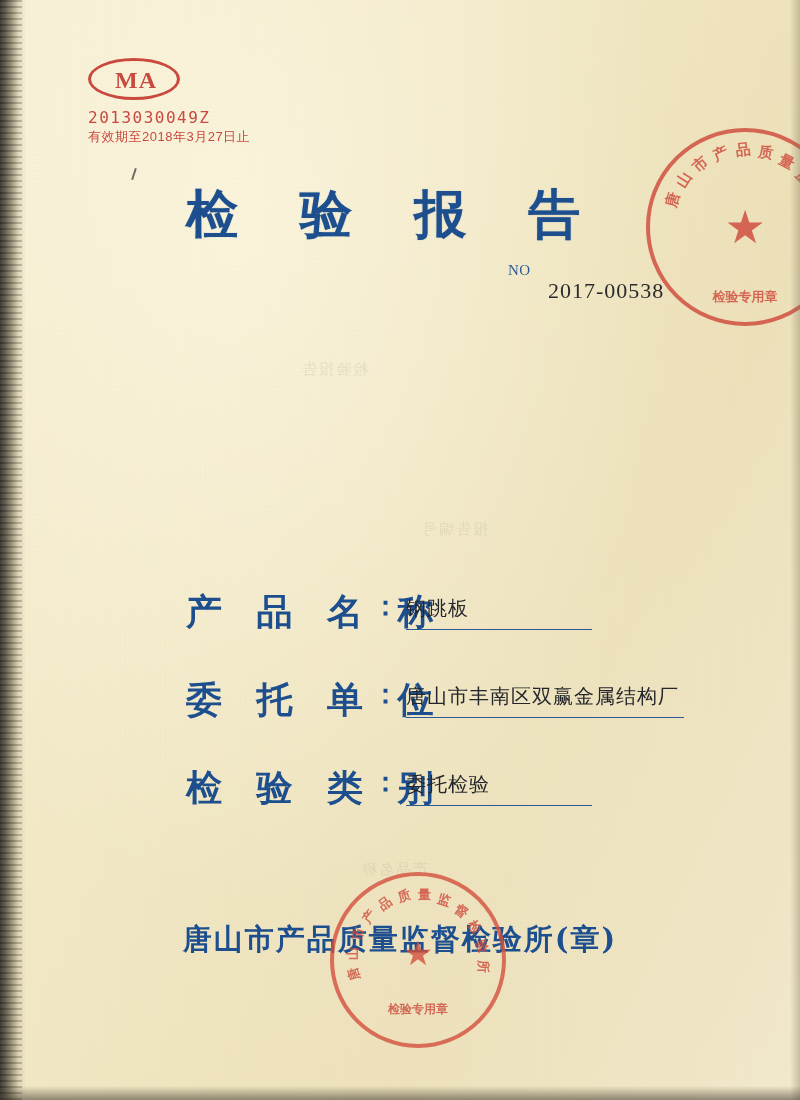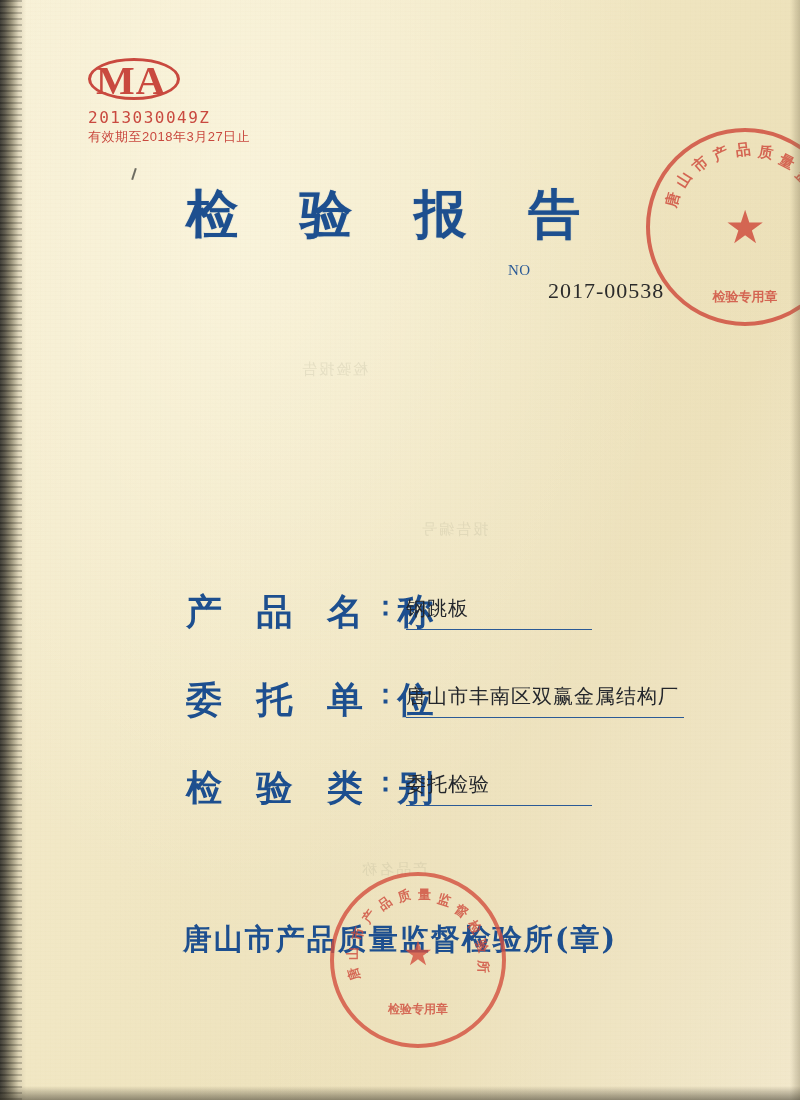--- a/index.html
+++ b/index.html
@@ -98,24 +98,24 @@
     height: 42px;
     border: 3px solid #c9493f;
     border-radius: 50%/50%;
     box-sizing: border-box;
   }
   .ma-text {
     position: absolute;
     left: 8px;
     top: 2px;
     width: 80px;
-    text-align: left;
+    text-align: center;
     font-family: "Liberation Serif", serif;
     font-weight: bold;
-    font-size: 41px;
+    font-size: 24px;
     line-height: 40px;
     letter-spacing: 1px;
     color: #c9493f;
   }
   .ma-code {
     margin-top: 4px;
     font-family: "DejaVu Sans Mono", monospace;
     font-size: 16px;
     letter-spacing: 1.5px;
     color: #c9493f;

